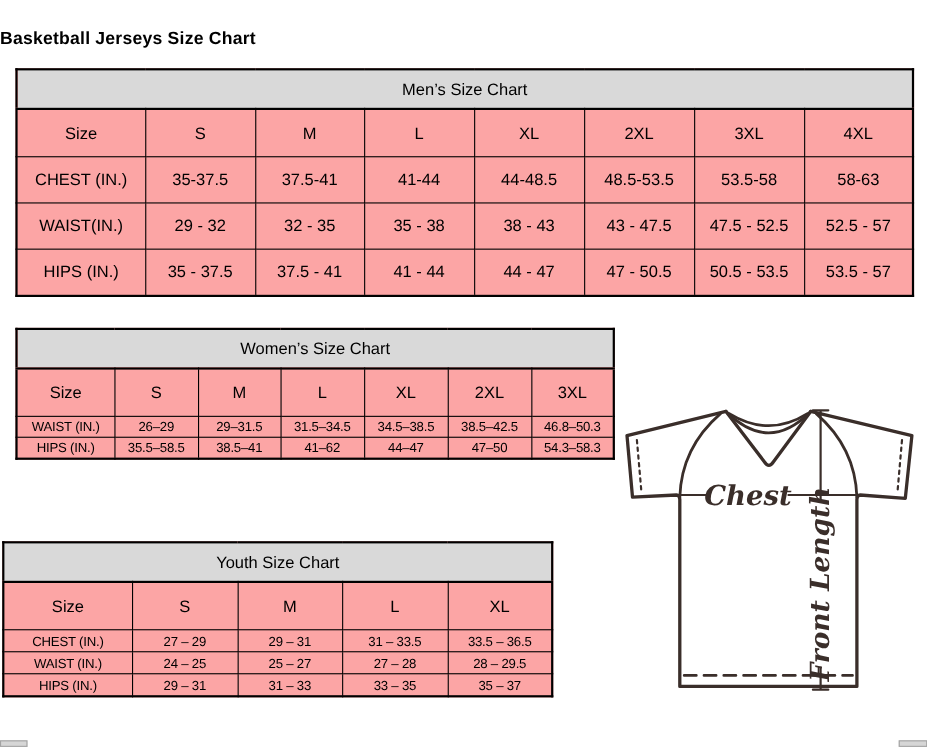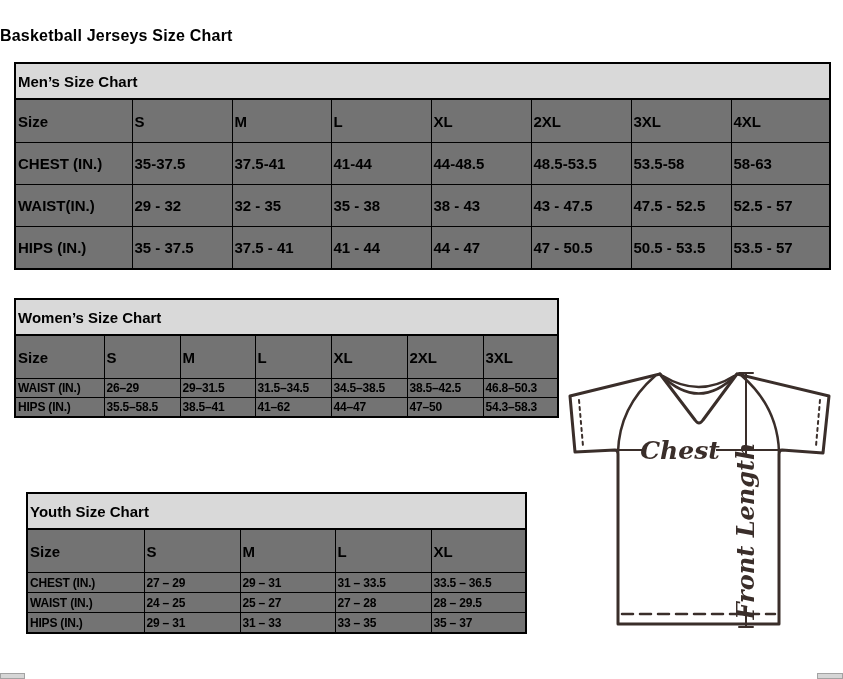--- a/index.html
+++ b/index.html
@@ -6,37 +6,37 @@
   body{
     width:843px;height:679px;position:relative;background:#ffffff;
     font-family:"Liberation Sans",sans-serif;color:#000;overflow:hidden;
   }
   .title{
     position:absolute;top:5px;left:0;width:806px;text-align:left;
     font-size:16px;font-weight:bold;letter-spacing:0.2px;margin-top:22px;
   }
   table.size-table{
     position:absolute;border-collapse:collapse;table-layout:fixed;
-    background:#737373;border:2px solid #000;text-align:left;
-    font-family:"Liberation Sans",sans-serif;font-weight:bold;color:#000;
+    background:#fca5a5;border:2px solid #000;text-align:center;
+    font-family:"Liberation Sans",sans-serif;font-weight:normal;color:#000;
   }
   table.size-table td{border:1px solid #000;padding:0 2px;overflow:hidden;}
   table.size-table td.caption{background:#d9d9d9;font-size:15px;border-bottom:2px solid #000;}
   
   table.mens{left:14px;top:62px;width:815px;}
   table.mens td.caption{height:34px;}
   table.mens tr.head td{height:42px;font-size:15px;}
   table.mens tr.data td{height:41px;font-size:15px;}
   
   table.womens{left:14px;top:298px;width:543px;padding-left:12px;}
   table.womens td.caption{height:34px;}
   table.womens tr.head td{height:42px;font-size:15px;}
   table.womens tr.data td{height:18px;font-size:12px;letter-spacing:-0.2px;}
   
-  table.youth{left:26px;top:492px;width:499px;}
+  table.youth{left:2px;top:492px;width:499px;}
   table.youth td.caption{height:34px;}
   table.youth tr.head td{height:42px;font-size:15px;}
   table.youth tr.data td{height:19px;font-size:12px;letter-spacing:-0.2px;}
   
   .diagram{position:absolute;left:556px;top:362px;width:287px;height:312px;}
   .measure-text{
     font-family:"DejaVu Serif","Liberation Serif",serif;
     font-style:italic;font-weight:bold;fill:#3a2e2a;
   }
   

